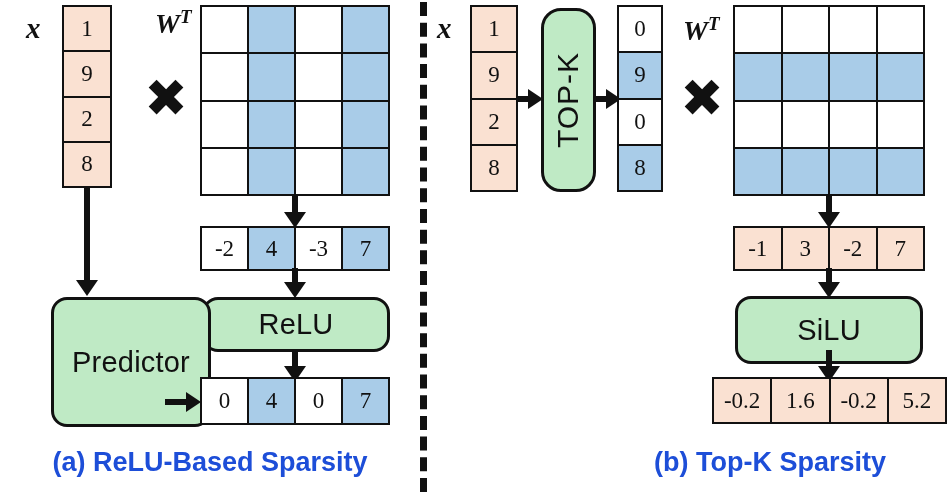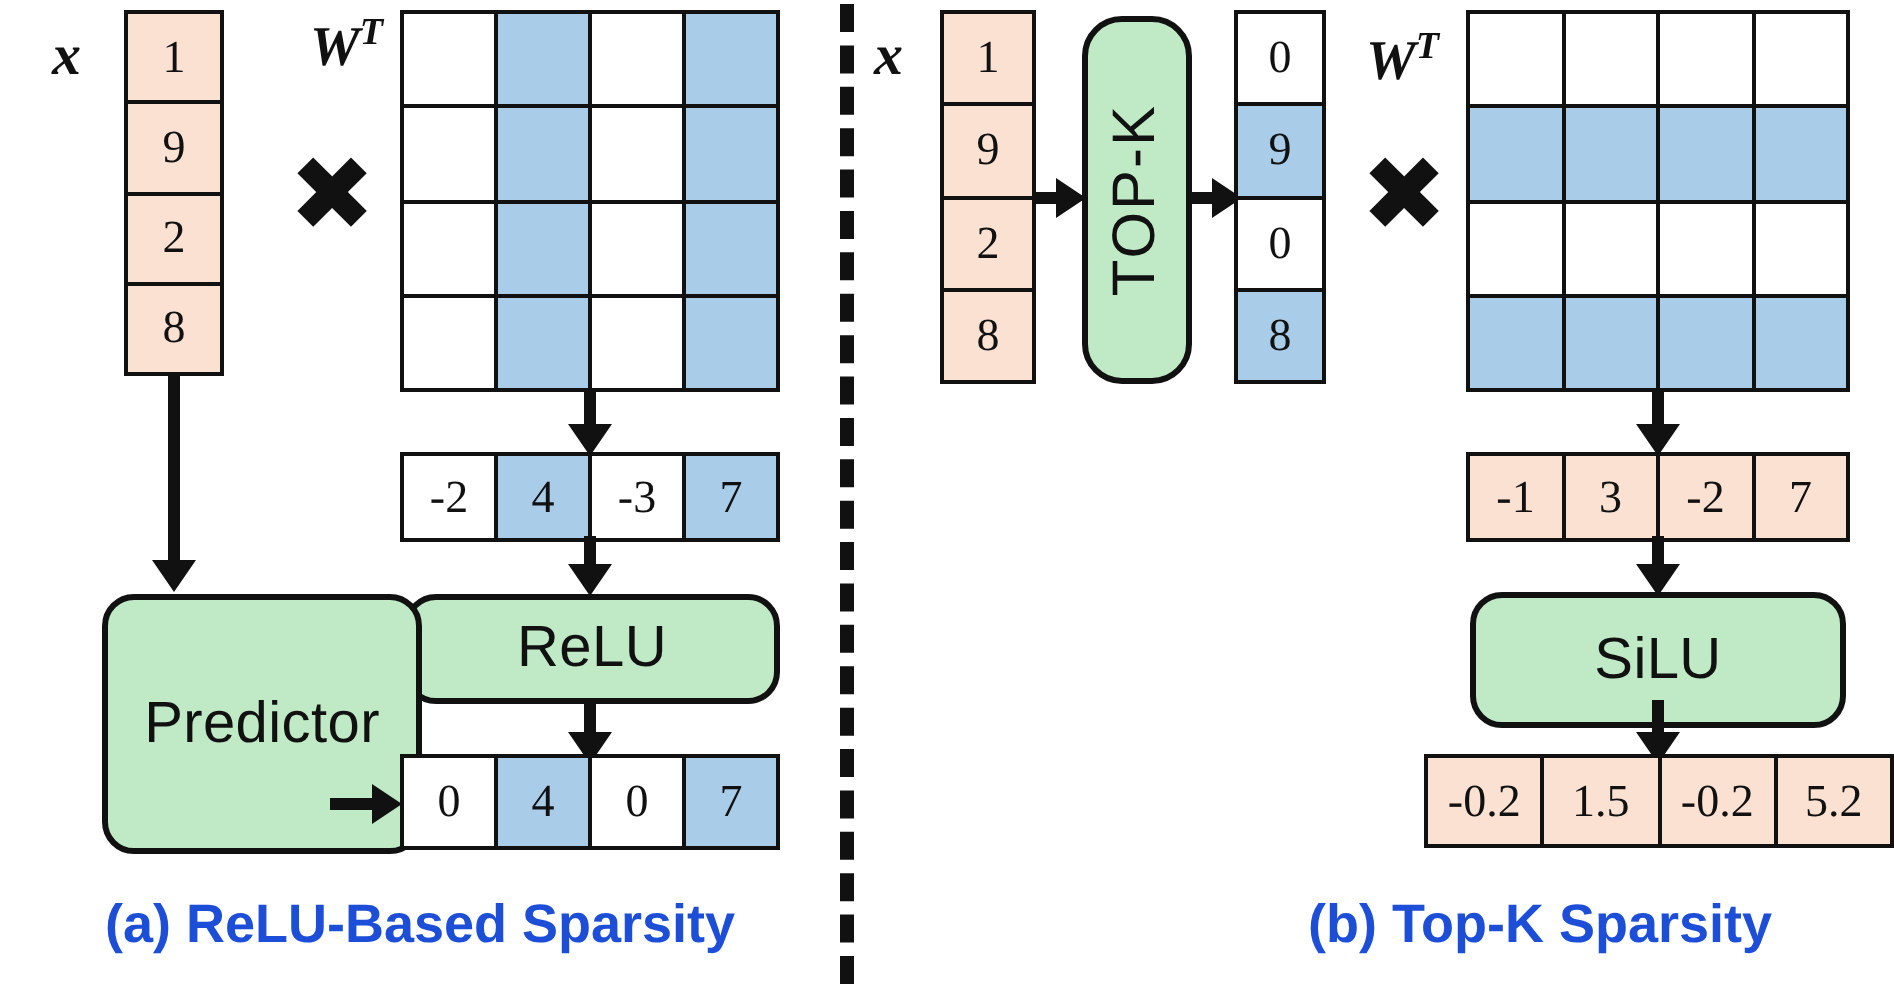--- a/index.html
+++ b/index.html
@@ -278,20 +278,20 @@
   <div class="abs vline" style="left:826px;top:268px;height:18px;"></div>
   <div class="abs arrowdown" style="left:818px;top:282px;"></div>
 
   <div class="abs greenbox" style="left:735px;top:296px;width:188px;height:68px;">SiLU</div>
 
   <div class="abs vline" style="left:826px;top:350px;height:22px;"></div>
   <div class="abs arrowdown" style="left:818px;top:366px;"></div>
 
   <div class="abs vrow" id="b-output-vector" style="left:712px;top:377px;width:235px;height:47px;">
       <div class="cell peach">-0.2</div>
-      <div class="cell peach">1.5</div>
+      <div class="cell peach">1.6</div>
       <div class="cell peach">-0.2</div>
       <div class="cell peach">5.2</div>
     </div>
 
   <div class="abs caption" style="left:600px;top:447px;width:340px;">(b) Top-K Sparsity</div>
 
 </div>
 
 </body></html>

